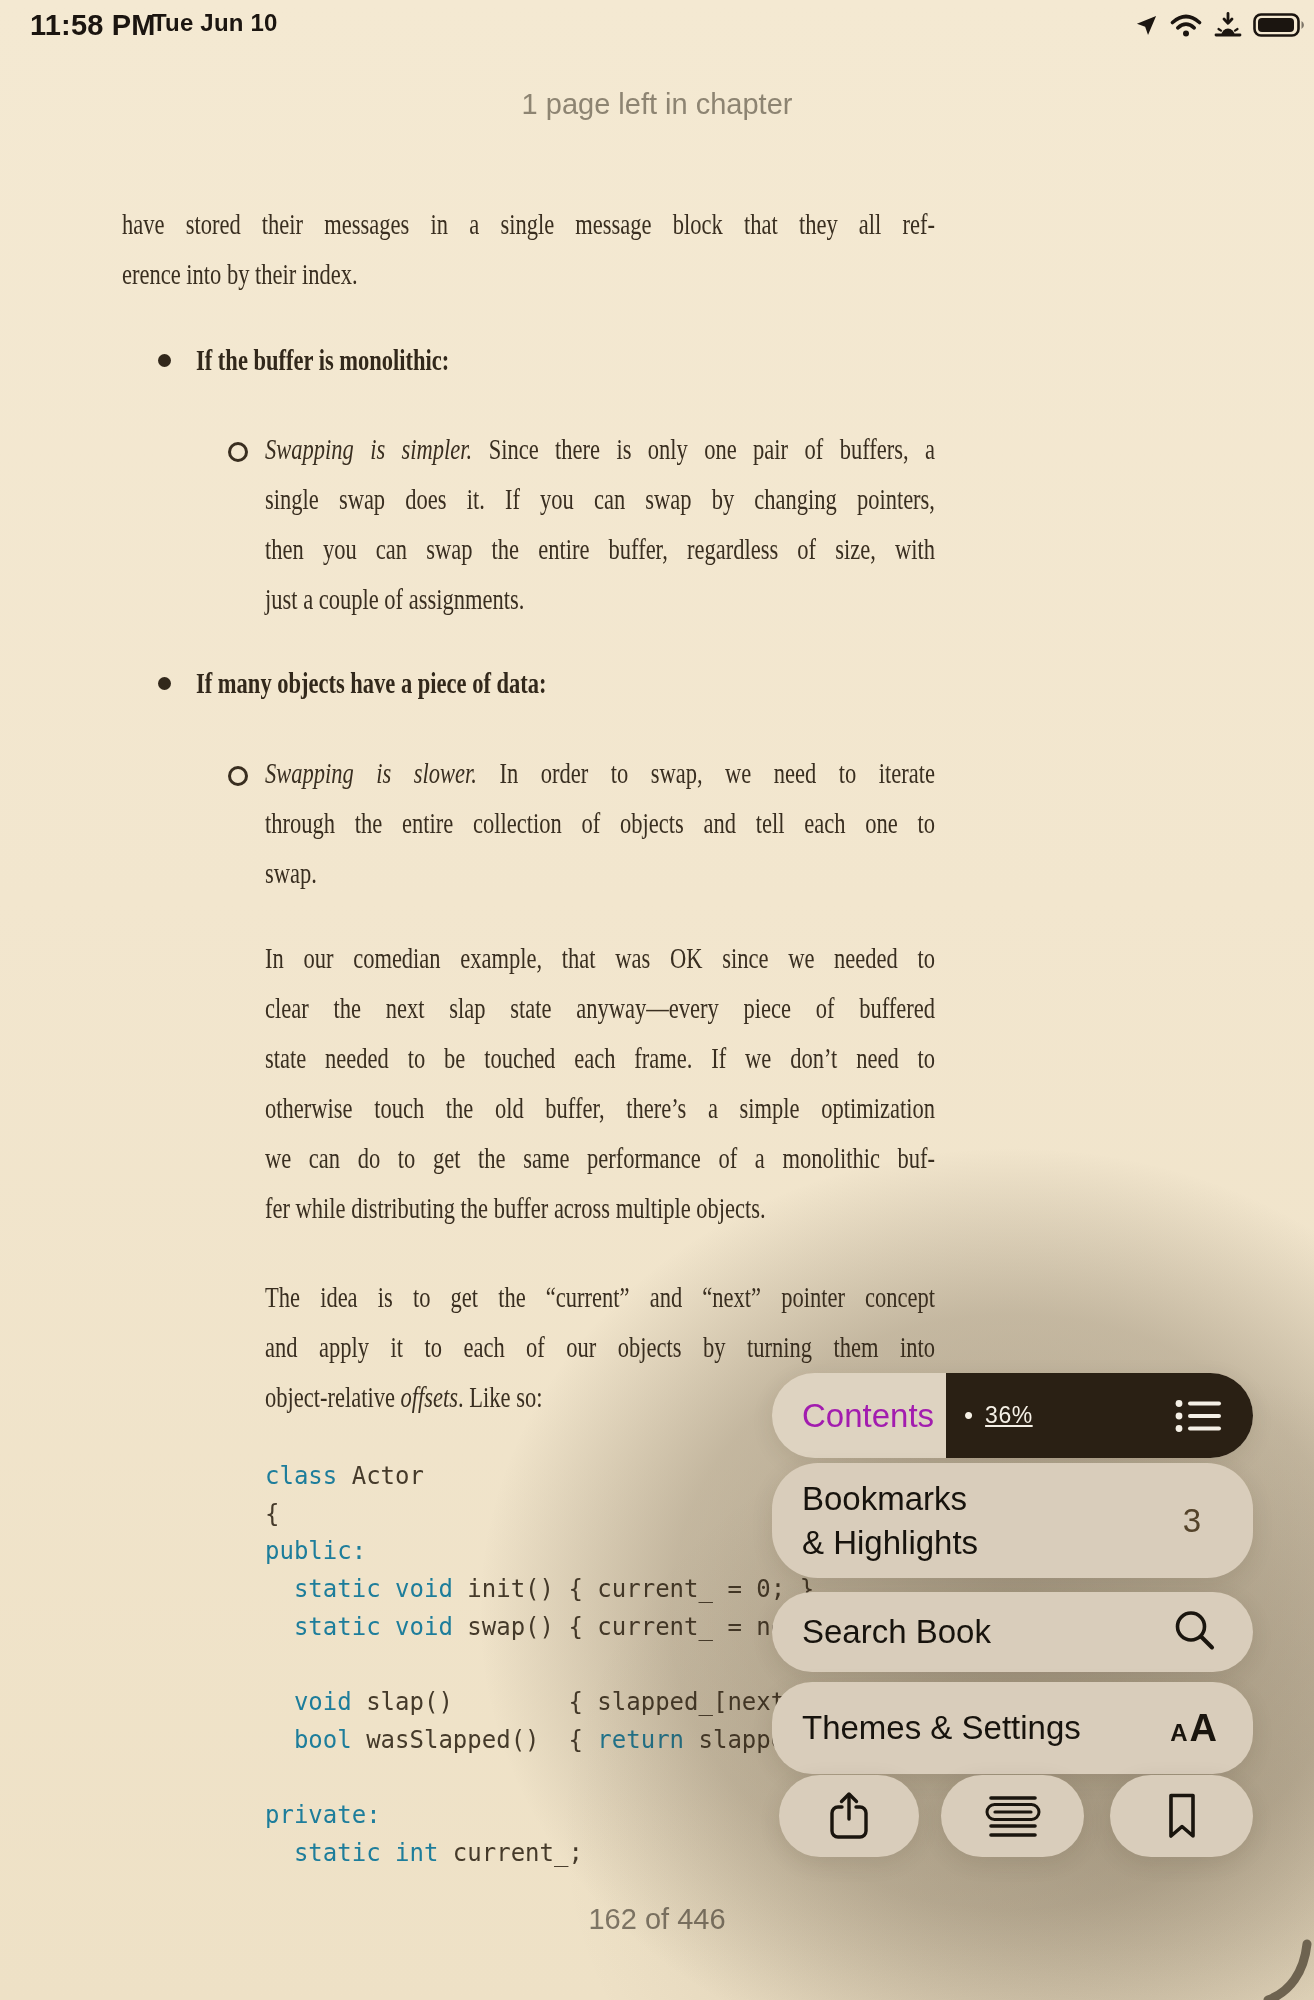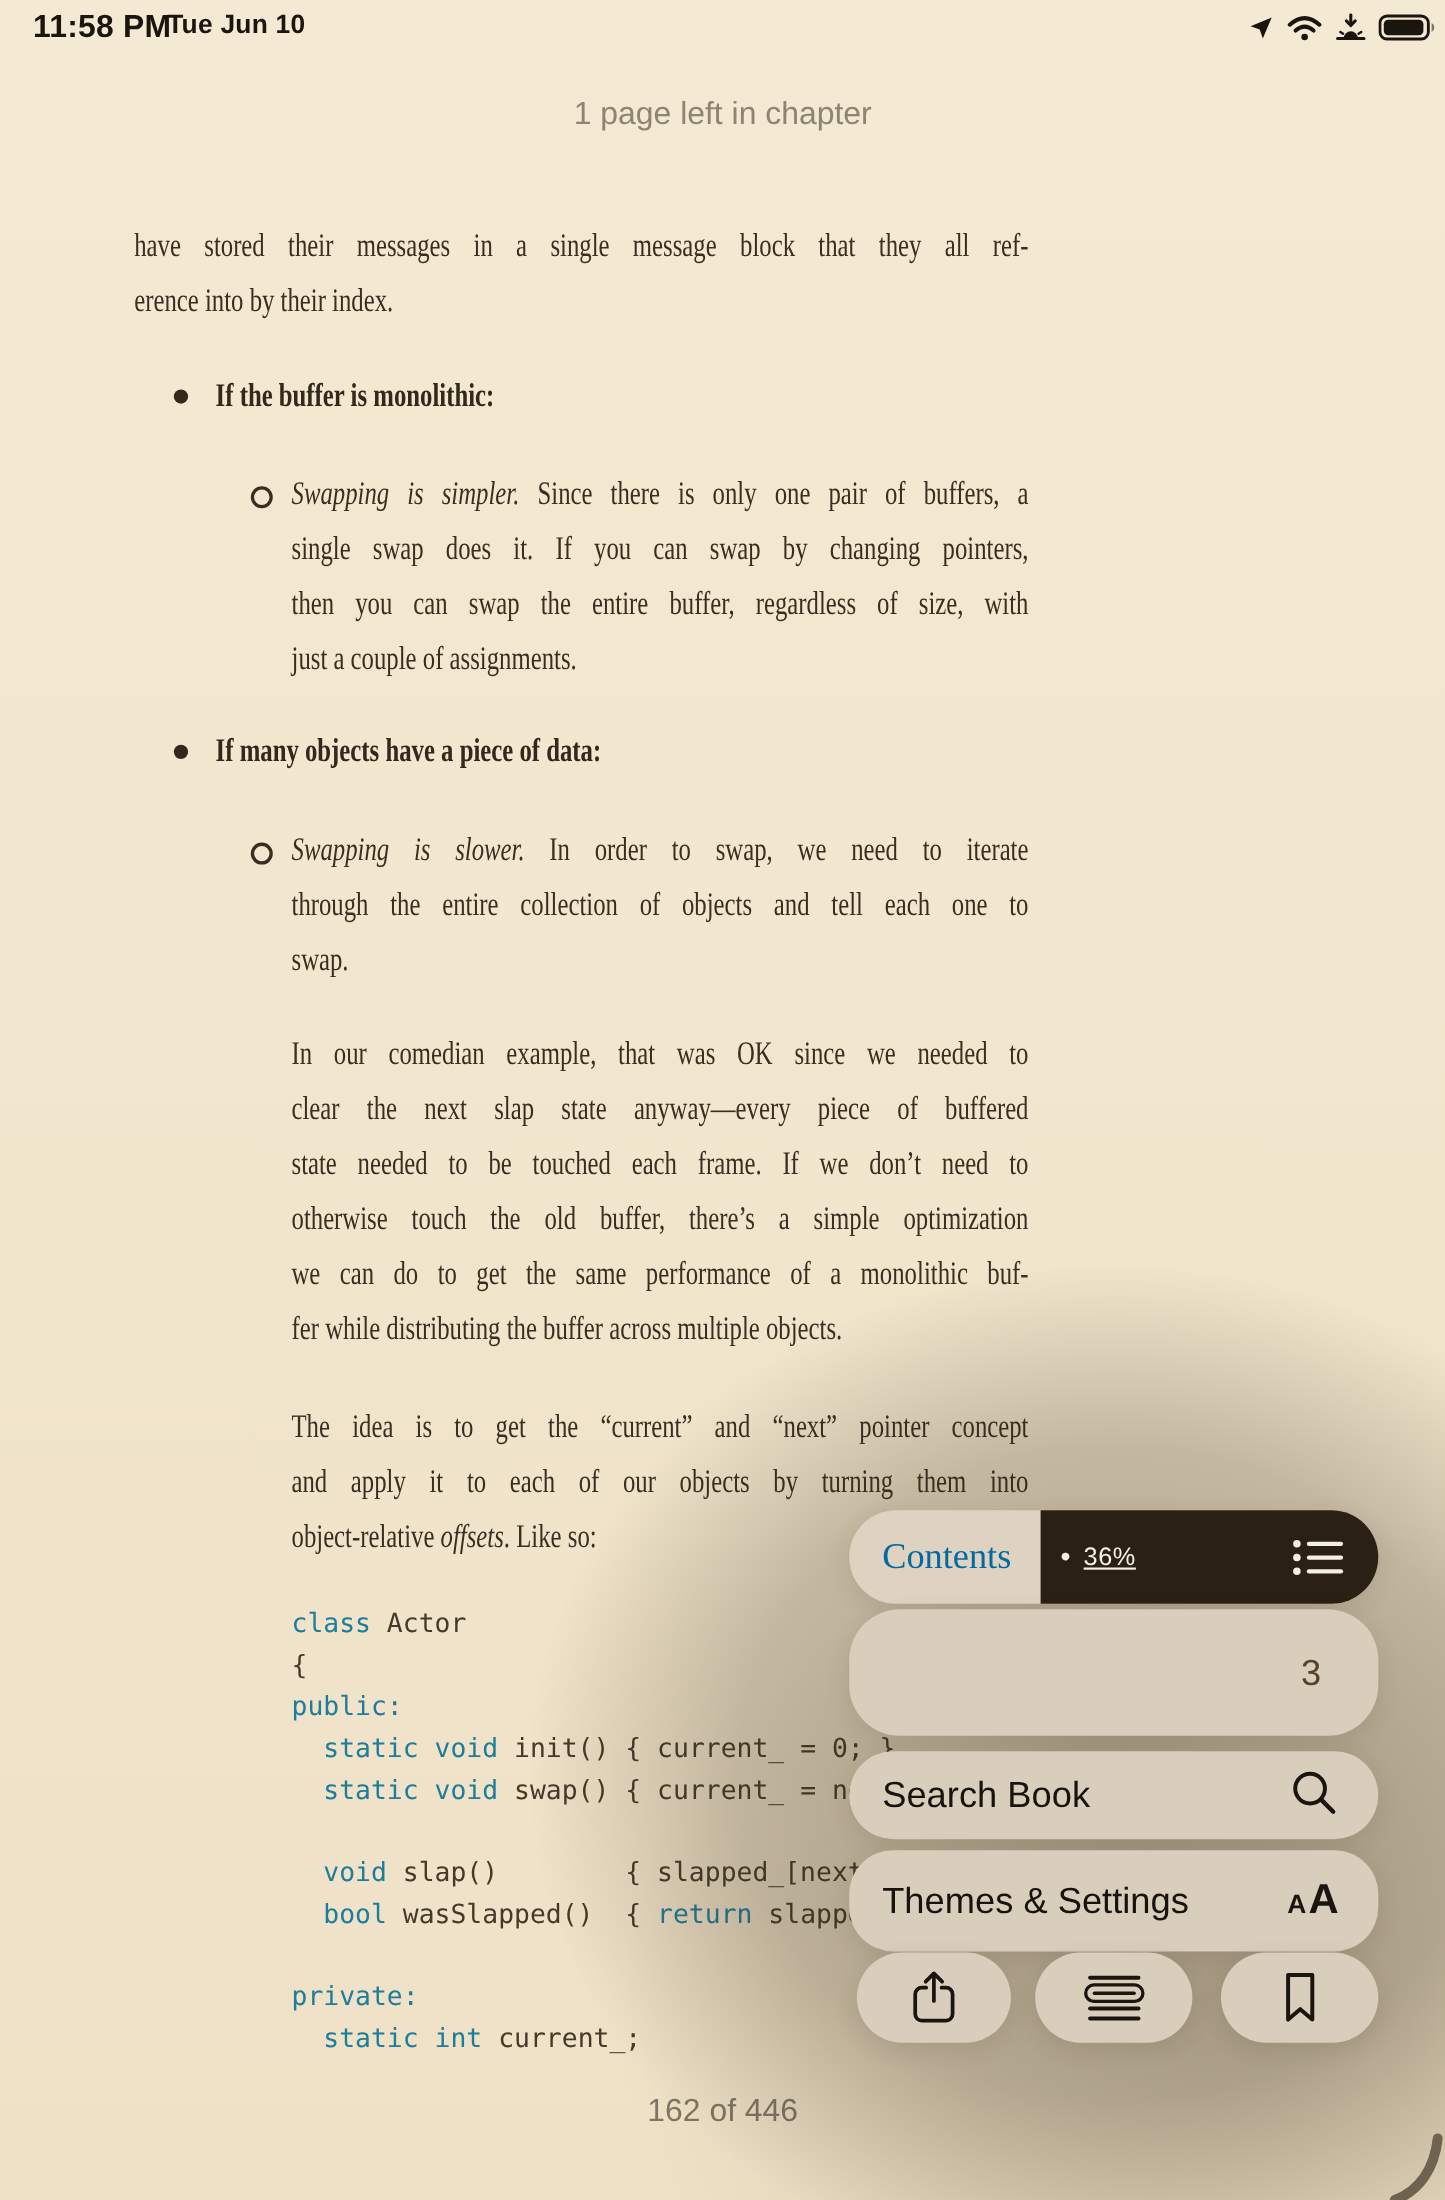--- a/index.html
+++ b/index.html
@@ -37,21 +37,21 @@
   
   .scrim{position:absolute;inset:0;pointer-events:none;background:
     radial-gradient(620px 540px at 1012px 1612px, rgba(56,42,24,0.36), rgba(56,42,24,0.24) 55%, rgba(56,42,24,0) 86%),
     radial-gradient(820px 640px at 1150px 1830px, rgba(56,42,24,0.18), rgba(56,42,24,0) 72%);}
   
   .menu{position:absolute;left:772px;top:1373px;width:481px;height:484px;color:#17130d;}
   .m-row{position:absolute;left:0;width:481px;background:#d9cdbb;
     box-shadow:0 6px 22px rgba(50,38,20,0.10);}
   .row-contents{top:0;height:85px;border-radius:43px;background:#ded3c1;overflow:hidden;}
   .c-label{position:absolute;left:30px;top:0;height:85px;display:flex;align-items:center;
-    font-size:33px;color:#0369a1;font-family:Liberation Serif, serif;}
+    font-size:33px;color:#a21caf;}
   .c-dark{position:absolute;left:174px;top:-2px;right:-2px;height:89px;background:#2a2014;
     border-radius:0 45px 45px 0;display:flex;align-items:center;color:#f5f0e6;}
   .c-sep{font-size:26px;margin-left:18px;}
   .c-pct{font-size:23px;margin-left:12px;letter-spacing:.5px;text-decoration:underline;}
   .c-dark svg{position:absolute;right:33px;top:50%;transform:translateY(-50%);}
   .row-bookmarks{top:90px;height:115px;border-radius:46px;}
   .bm-lines{position:absolute;left:30px;top:50%;transform:translateY(-50%);
     font-size:33px;line-height:44px;}
   .badge{position:absolute;right:52px;top:50%;transform:translateY(-50%);
     font-size:33px;color:#54432a;}
@@ -184,20 +184,24 @@
         <rect x="13" y="4" width="33" height="4" rx="2" fill="#f5f0e6"></rect>
         <circle cx="4" cy="18.5" r="3.4" fill="#f5f0e6"></circle>
         <rect x="13" y="16.5" width="33" height="4" rx="2" fill="#f5f0e6"></rect>
         <circle cx="4" cy="31" r="3.4" fill="#f5f0e6"></circle>
         <rect x="13" y="29" width="33" height="4" rx="2" fill="#f5f0e6"></rect>
       </svg>
     </div>
   </div>
 
   <div class="m-row row-bookmarks">
+    <div class="bm-lines">
+      <div>Bookmarks</div>
+      <div>&amp; Highlights</div>
+    </div>
     <span class="badge">3</span>
   </div>
 
   <div class="m-row row-search">
     <span class="m-label">Search Book</span>
     <span class="m-trailing">
       <svg width="45" height="45" viewBox="0 0 45 45">
         <circle cx="19" cy="19" r="13.5" fill="none" stroke="#1a150e" stroke-width="3.6"></circle>
         <line x1="29.5" y1="29.5" x2="40" y2="40" stroke="#1a150e" stroke-width="4" stroke-linecap="round"></line>
       </svg>

